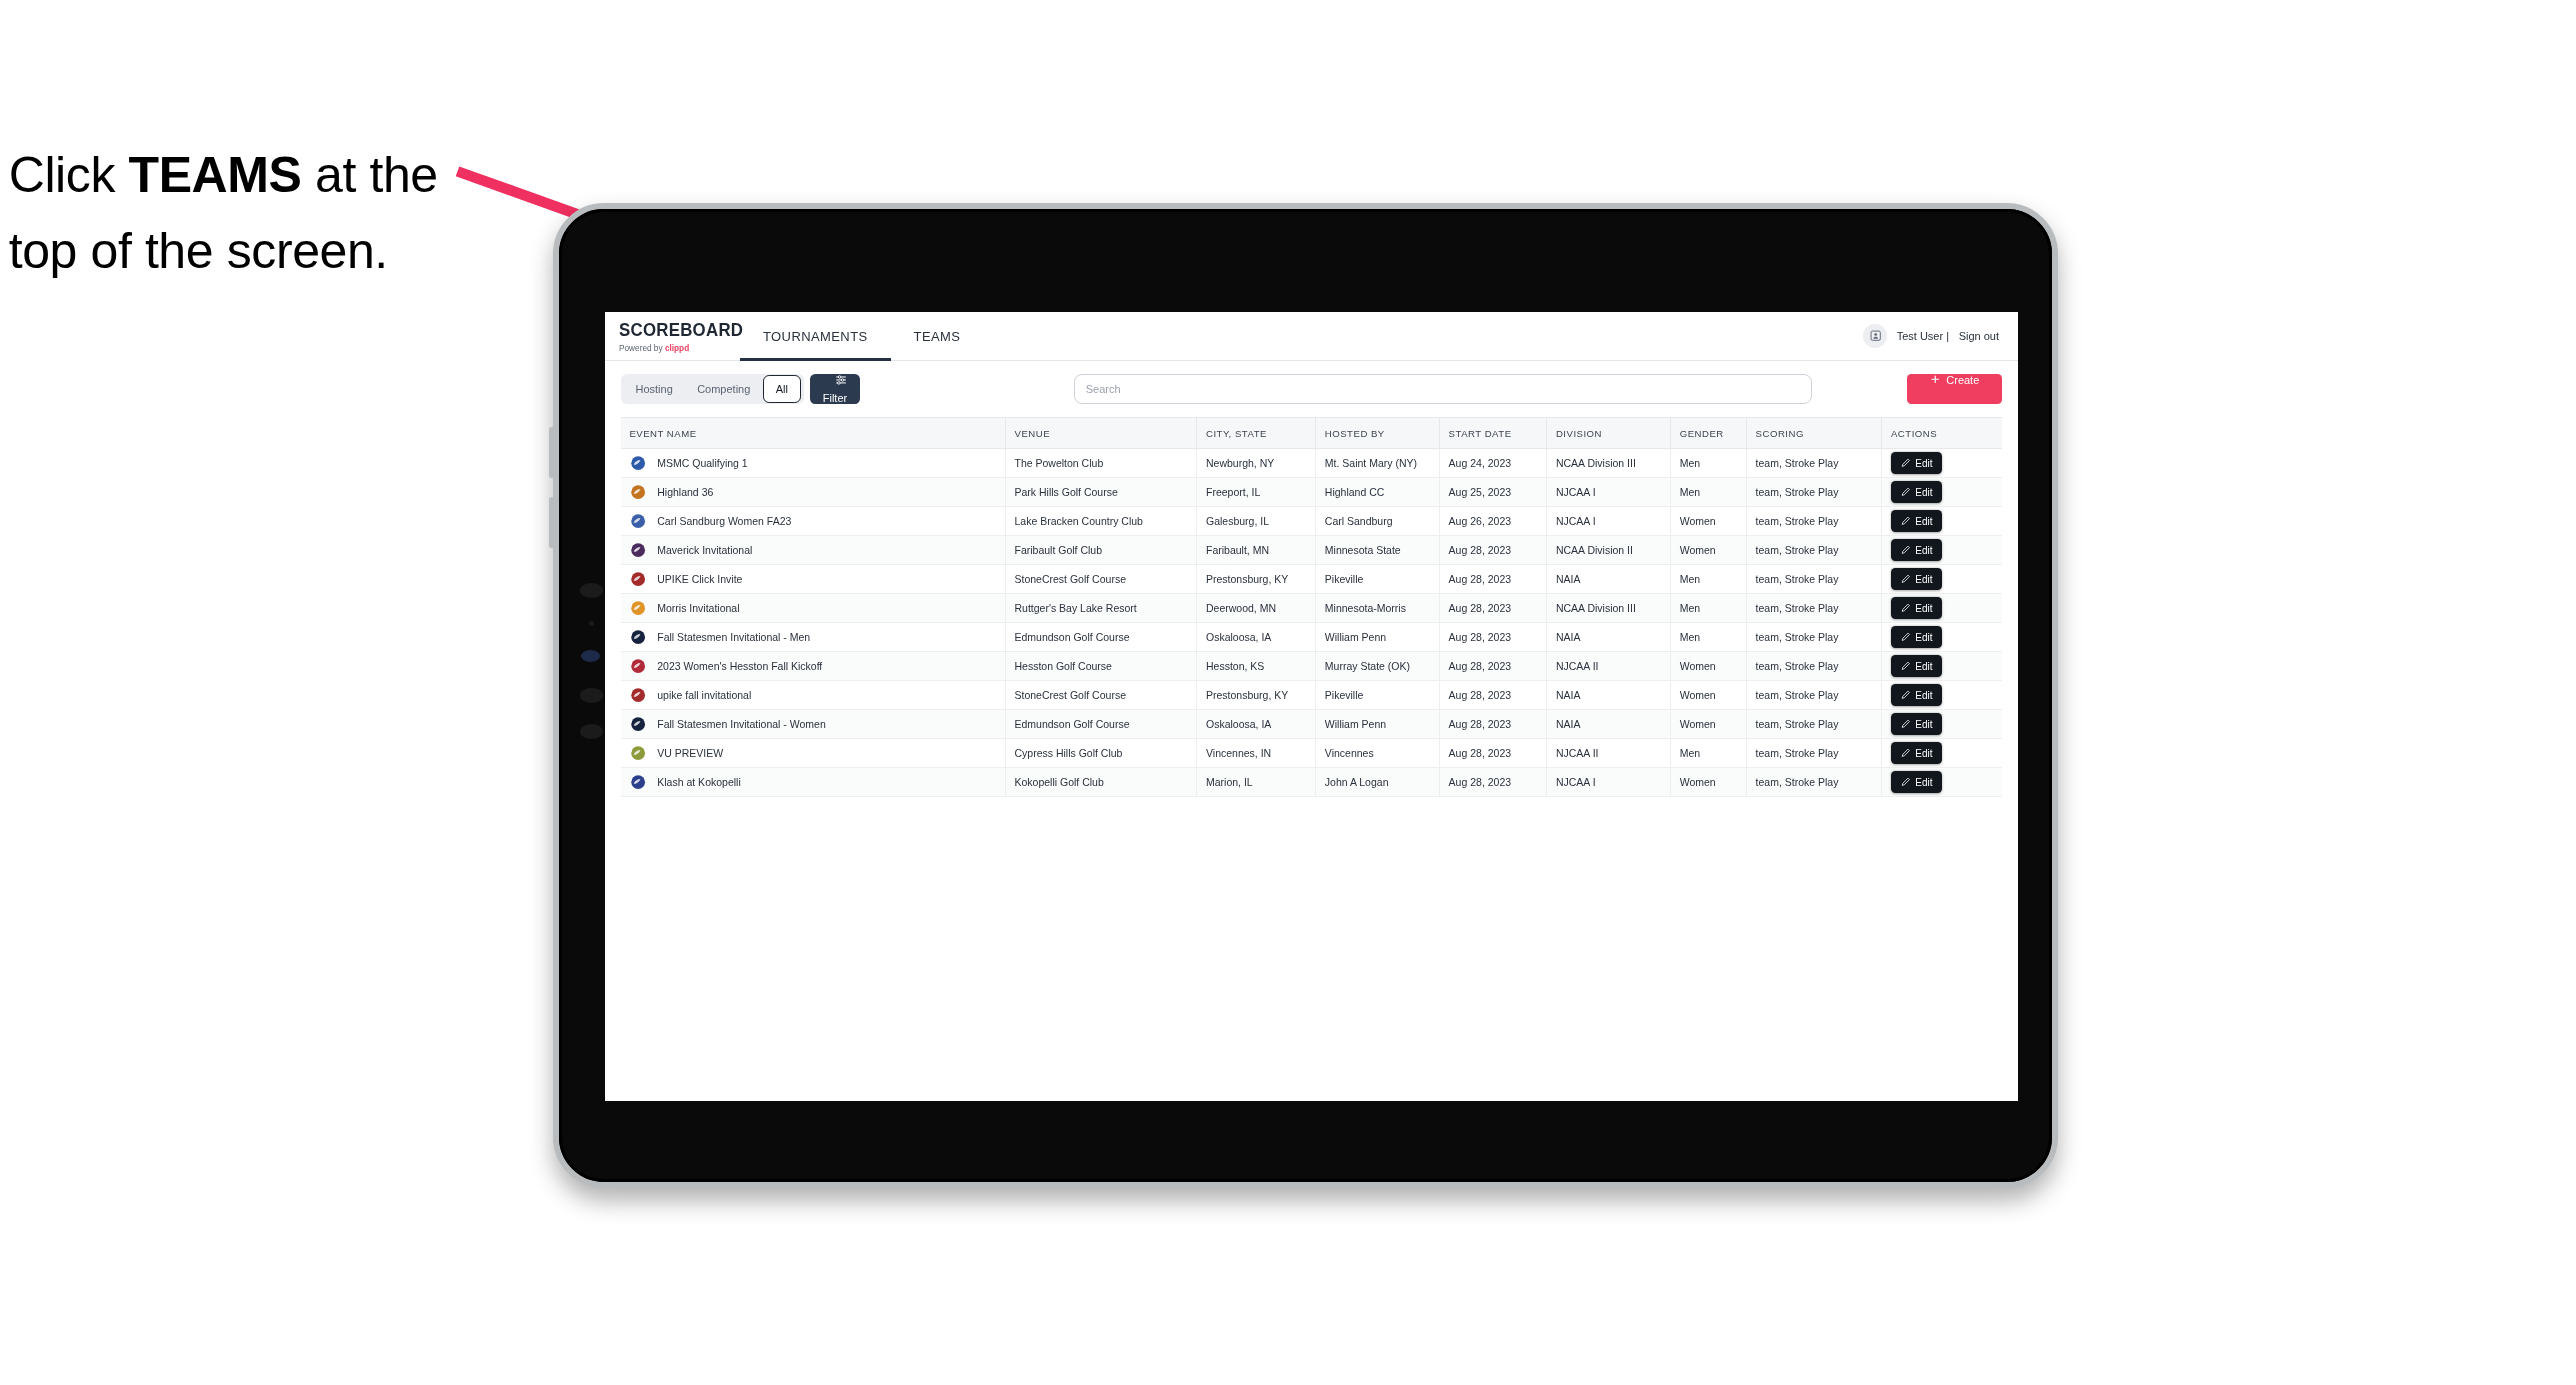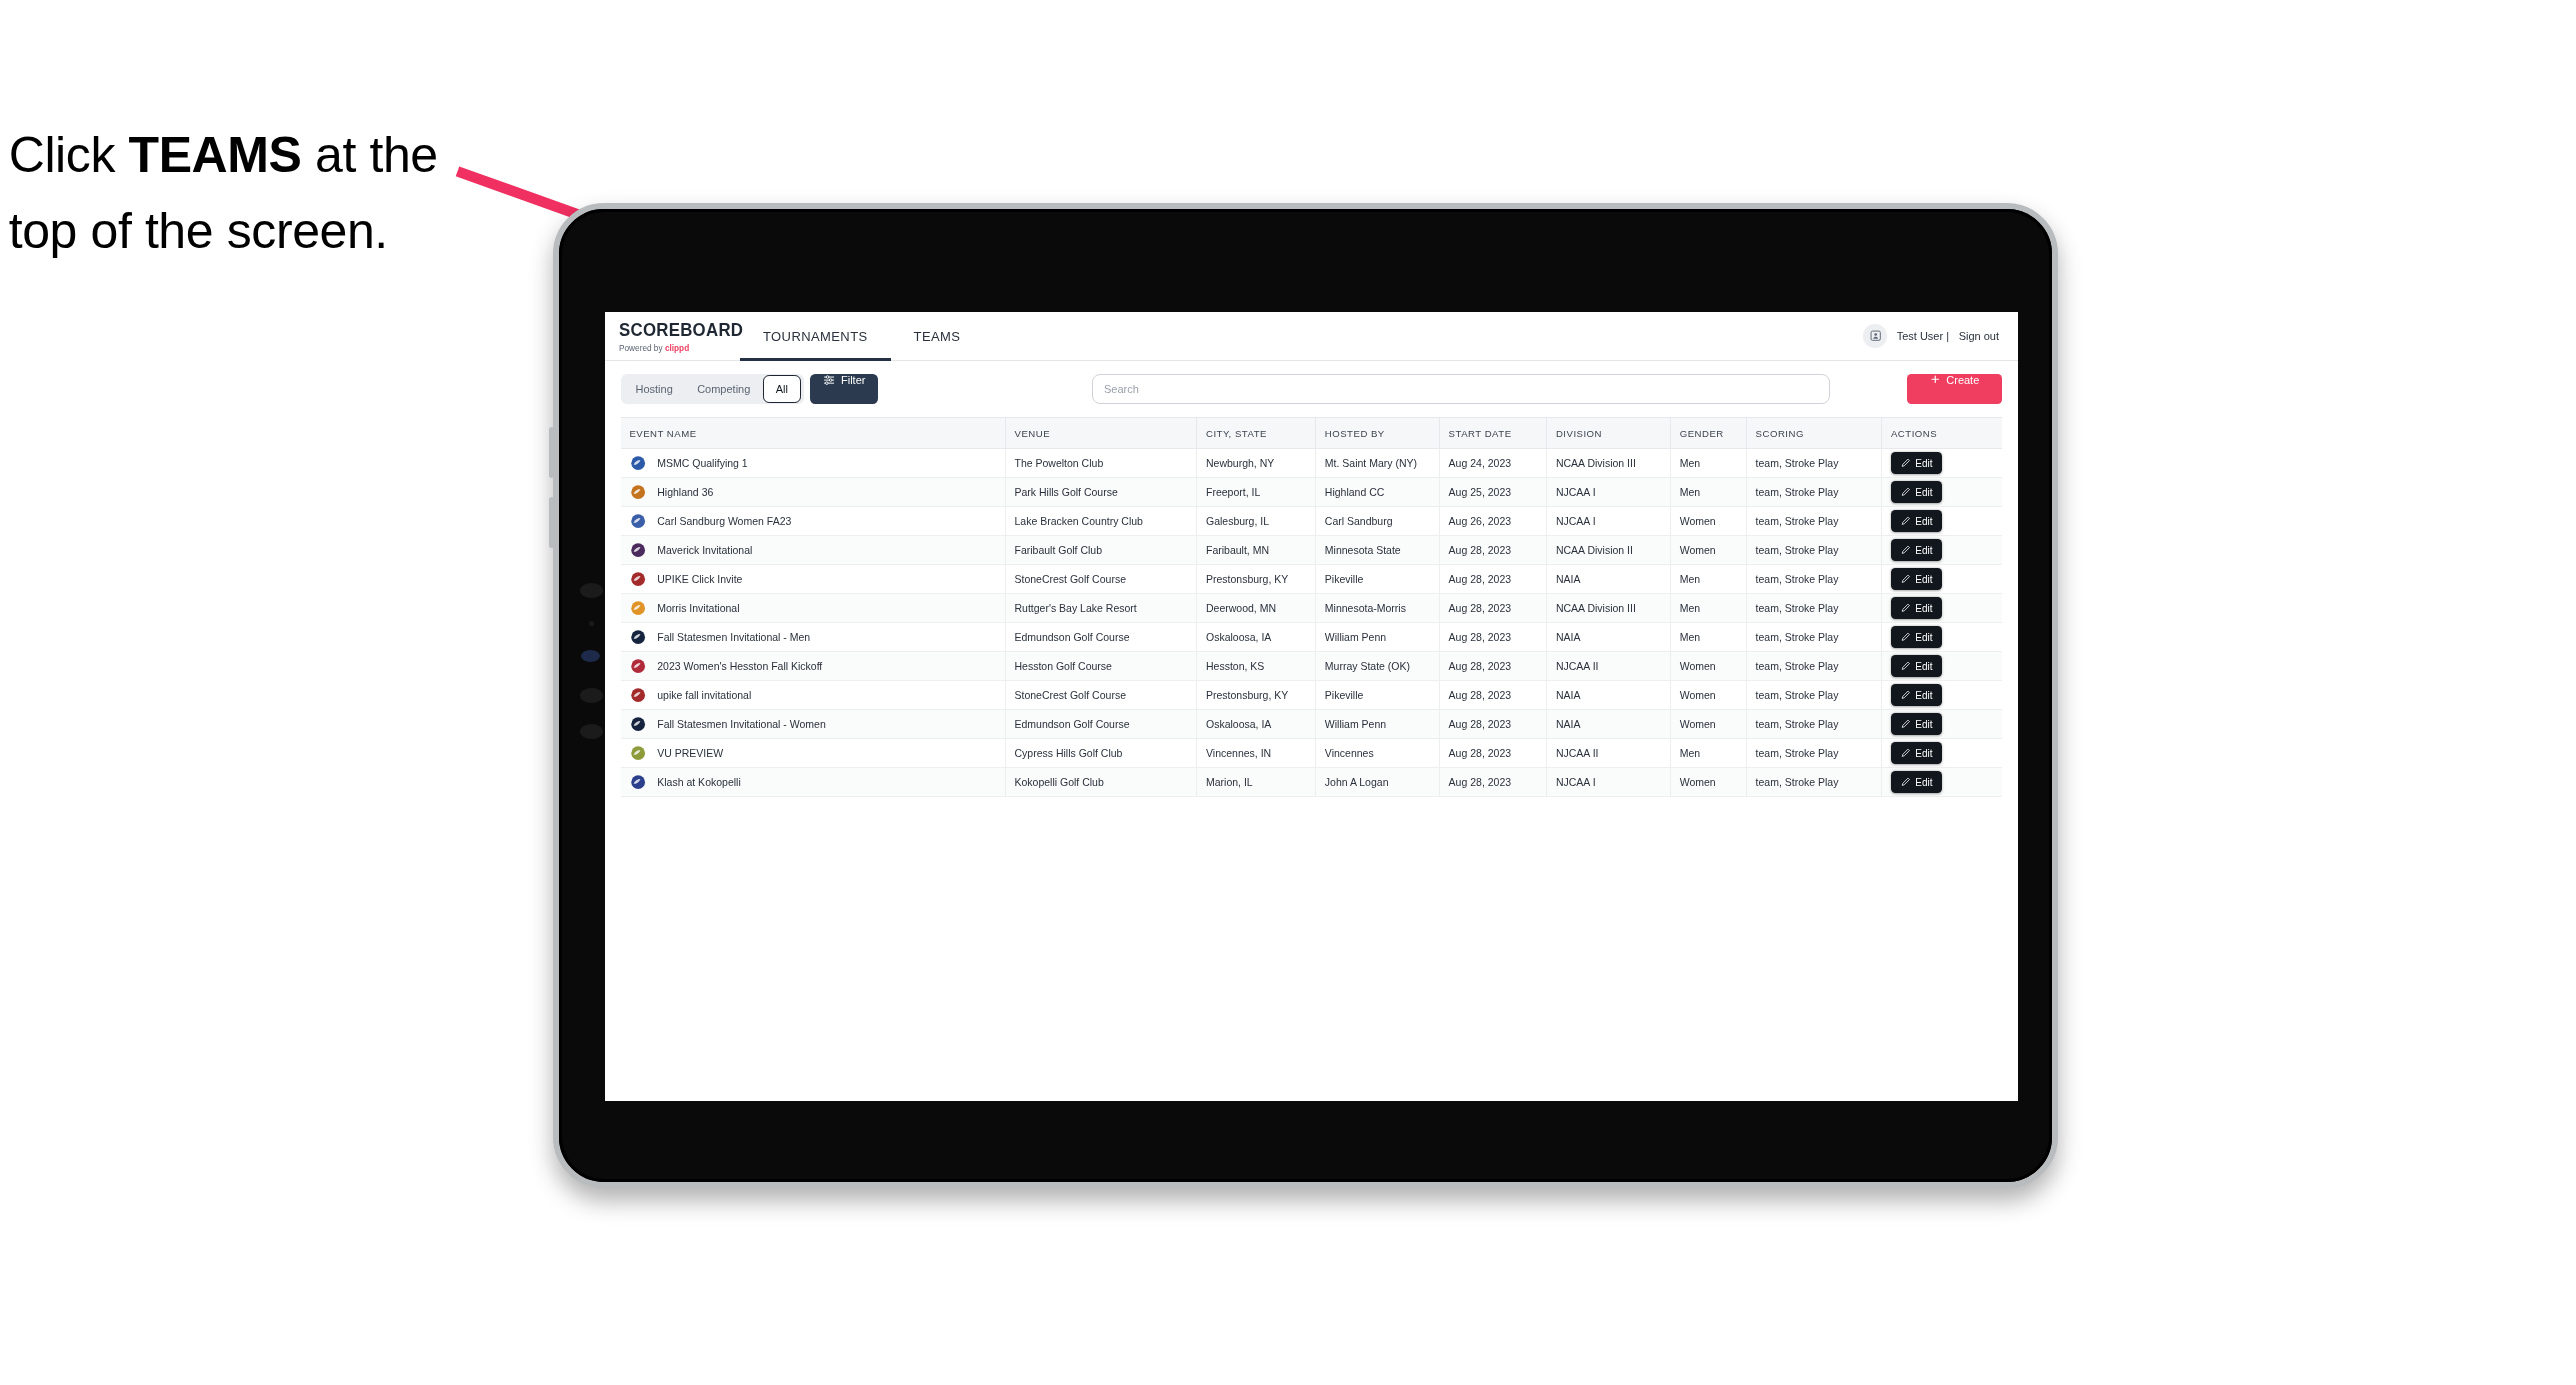--- a/index.html
+++ b/index.html
@@ -6,21 +6,21 @@
   html, body {
     width: 2576px; height: 1386px;
     background: #ffffff;
     font-family: "Liberation Sans", sans-serif;
     overflow: hidden;
   }
 
   
   #caption {
     position: absolute;
-    left: 8.7px; top: 117px;
+    left: 8.7px; top: 137px;
     width: 576px;
     font-size: 50px;
     line-height: 1.52;
     color: #000;
     letter-spacing: -0.4px;
   }
   #caption b { font-weight: 700; }
 
   
   #arrow { position: absolute; left: 454px; top: 166px; }
@@ -117,22 +117,22 @@
     font-size: 11px; color: #5b6472; padding: 0 12.2px;
     height: 24.5px; display: flex; align-items: center; cursor: pointer;
     border-radius: 4.4px;
   }
   .seg.selected {
     background: #fff; color: #111821; border: 1.4px solid #1d2530;
     border-radius: 6.1px; height: 28px; font-weight: 400;
   }
   #filterbtn {
     height: 30px; background: #2b3a4e; color:#fff;
-    border-radius: 5.2px; display: flex; align-items: flex-start;
-    gap: 6.1px; padding: 0 13px; font-size: 11px; cursor: pointer;
+    border-radius: 5.2px; display: flex; align-items: flex-end;
+    gap: 6.1px; padding: 0 13px; font-size: 11px; cursor: pointer; flex-direction: column;
   }
   #searchwrap { margin-left: 208px; flex: 1; max-width: 738px; }
   #searchinput {
     width: 100%; height: 30px; border: 0.9px solid #cfd3d9;
     border-radius: 8px; padding: 0 10.5px; font-size: 11px;
     color: #2a313c; font-family: "Liberation Sans", sans-serif;
     background: #fff;
   }
   #searchinput::placeholder { color: #9aa1ab; }
   #createbtn {

